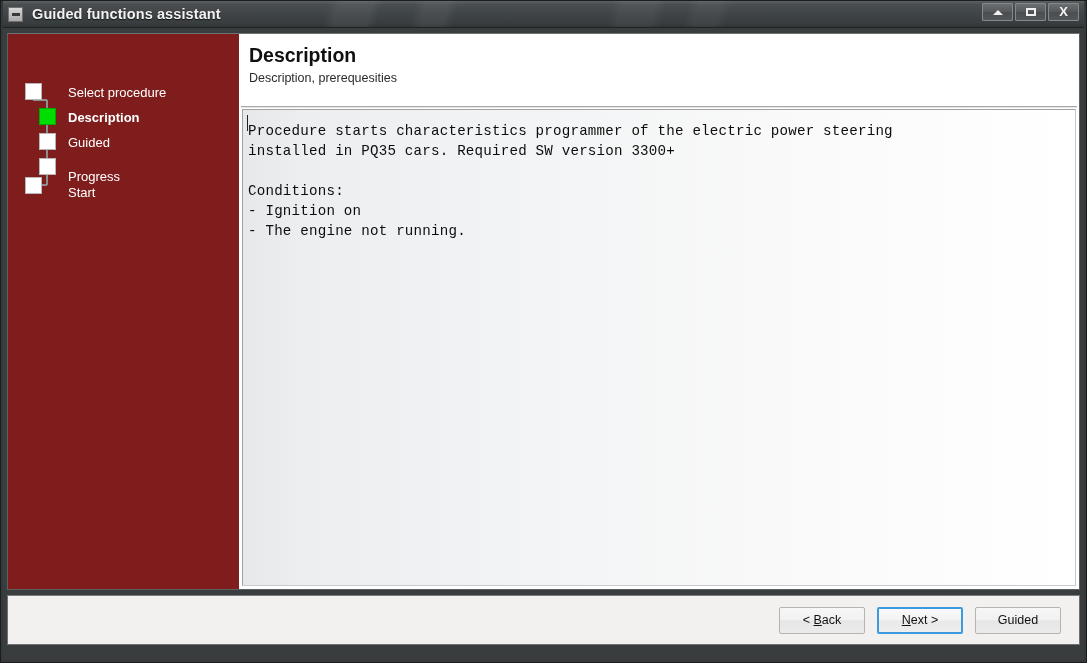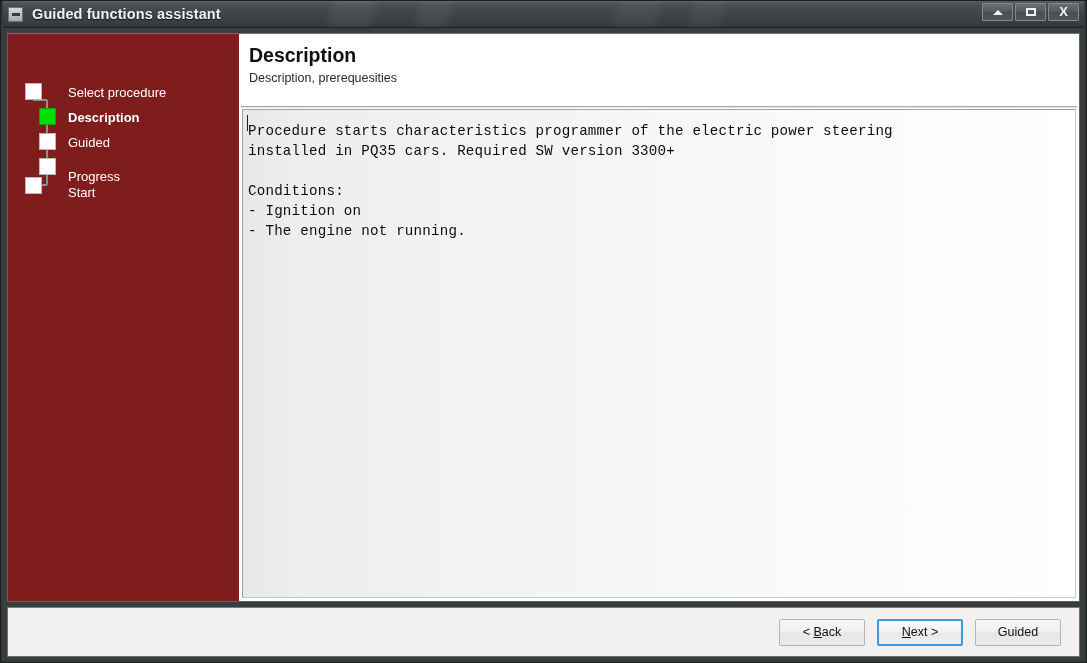--- a/index.html
+++ b/index.html
@@ -246,21 +246,21 @@
     left: 4px;
     top: 5px;
     width: 1px;
     height: 16px;
     background: #222;
   }
 
   
   #footer {
     flex: 0 0 50px;
-    margin: 5px 0 0 0;
+    margin: 5px 0 12px 0;
     background: #f2f1f0;
     border: 1px solid #6e7174;
     border-top-color: #7a7d80;
     display: flex;
     align-items: center;
     justify-content: flex-end;
     padding-right: 18px;
     gap: 12px;
     text-align: right;
   }

